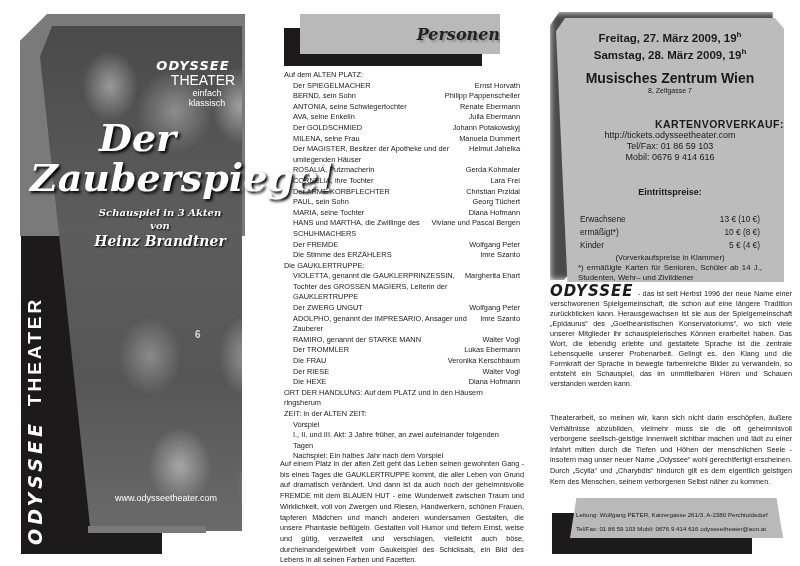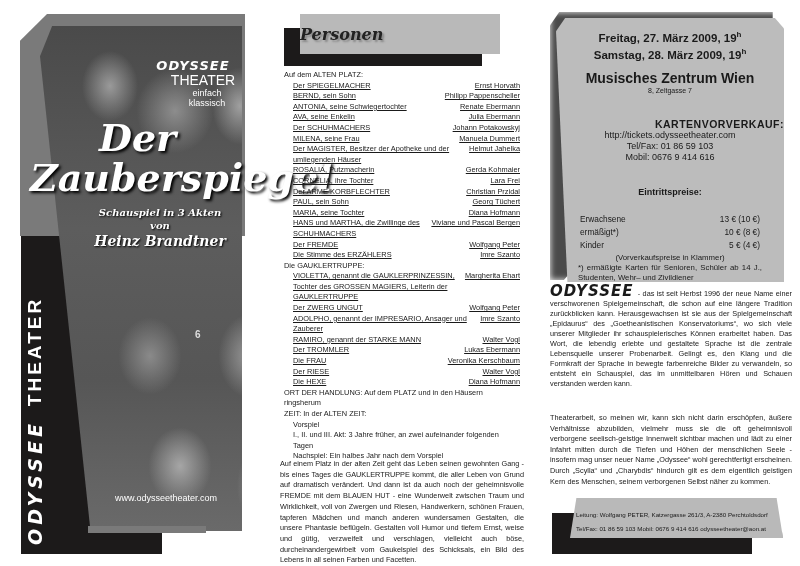--- a/index.html
+++ b/index.html
@@ -28,24 +28,24 @@
   .cover-brand .b3 { font-size: 9px; margin-left: 28px; }
   .cover-title { position: absolute; left: 30px; top: 118px; width: 215px; text-align: center; color: #fff; font-family: "DejaVu Serif", serif; font-weight: bold; font-style: italic; font-size: 38px; line-height: 40px; text-shadow: 2px 2px 3px #000; }
   .cover-sub { position: absolute; left: 90px; top: 206px; width: 140px; text-align: center; color: #fff; font-family: "DejaVu Serif", serif; font-weight: bold; font-style: italic; font-size: 10px; line-height: 13px; text-shadow: 1px 1px 2px #000; }
   .cover-author { position: absolute; left: 90px; top: 233px; width: 140px; text-align: center; color: #fff; font-family: "DejaVu Serif", serif; font-weight: bold; font-style: italic; font-size: 14px; text-shadow: 1px 1px 2px #000; }
   .cover-url { position: absolute; left: 115px; top: 493px; color: #fff; font-size: 9px; }
   .num6 { position: absolute; left: 195px; top: 329px; color: #ddd; font-weight: bold; font-size: 10px; }
 
   
   .mid { position: absolute; left: 270px; top: 0; width: 270px; height: 566px; }
   .mid-head-black { position: absolute; left: 14px; top: 28px; width: 198px; height: 38px; background: #1c1a1a; }
-  .mid-head-gray { position: absolute; left: 30px; top: 14px; width: 200px; height: 40px; background: #b9b9b9; clip-path: polygon(0 0, 100% 0, 100% 100%, 0 100%); box-shadow: 4px 4px 6px rgba(0,0,0,.4); display: flex; align-items: center; justify-content: flex-start; }
+  .mid-head-gray { position: absolute; left: 30px; top: 14px; width: 200px; height: 40px; background: #b9b9b9; clip-path: polygon(0 0, 100% 0, 100% 100%, 0 100%); box-shadow: 4px 4px 6px rgba(0,0,0,.4); display: flex; align-items: center; justify-content: flex-end; }
   .mid-head-gray span { font-family: "DejaVu Serif", serif; font-weight: bold; font-style: italic; font-size: 16px; color: #222; text-shadow: 2px 2px 2px #888; }
   .cast { position: absolute; left: 14px; top: 70px; width: 236px; font-size: 7.4px; line-height: 10.6px; }
-  .cast .row { display: flex; justify-content: space-between; text-decoration: underline; }
+  .cast .row { display: flex; justify-content: space-between; }
   .cast .row.ind { padding-left: 9px; }
   .cast .role { flex: 1; padding-right: 4px; }
   .cast .actor { white-space: nowrap; }
   .cast .ind2 { padding-left: 9px; }
   .mid-para { position: absolute; left: 10px; top: 459px; width: 244px; font-size: 7.3px; line-height: 10.7px; text-align: justify; }
 
   
   .right { position: absolute; left: 540px; top: 0; width: 260px; height: 566px; }
   .info-box { position: absolute; left: 16px; top: 18px; width: 228px; height: 264px; background: #bcbcbc; clip-path: polygon(4% 0, 96% 0, 100% 4%, 100% 100%, 5% 100%, 0 5%); }
   .info-shadow { position: absolute; left: 10px; top: 12px; width: 232px; height: 268px; background: #4a4a4a; filter: blur(3px); clip-path: polygon(4% 0, 96% 0, 96% 10%, 6% 100%, 0 100%, 0 5%); }
@@ -117,21 +117,21 @@
         </div>
         <div class="row ind">
           <span class="role">ANTONIA, seine Schwiegertochter</span>
           <span class="actor">Renate Ebermann</span>
         </div>
         <div class="row ind">
           <span class="role">AVA, seine Enkelin</span>
           <span class="actor">Julia Ebermann</span>
         </div>
         <div class="row ind">
-          <span class="role">Der SCHUHMACHERS</span>
+          <span class="role">Der GOLDSCHMIED</span>
           <span class="actor">Johann Potakowskyj</span>
         </div>
         <div class="row ind">
           <span class="role">MILENA, seine Frau</span>
           <span class="actor">Manuela Dummert</span>
         </div>
         <div class="row ind">
           <span class="role">Der MAGISTER, Besitzer der Apotheke und der umliegenden Häuser</span>
           <span class="actor">Helmut Jahelka</span>
         </div>

